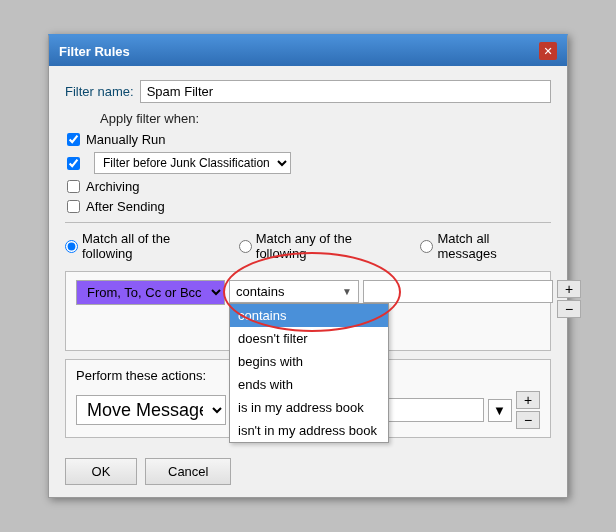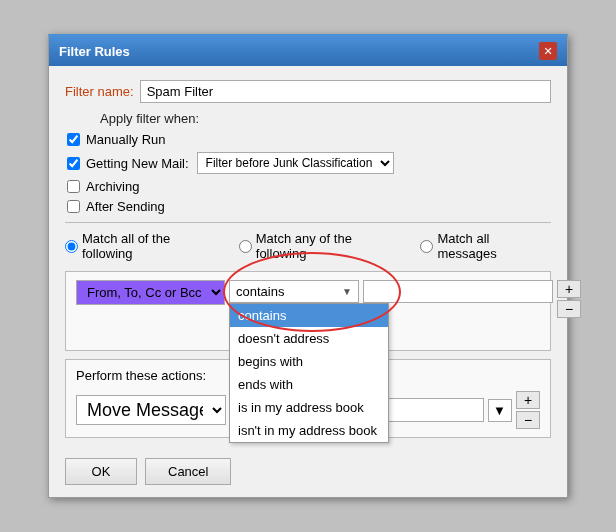--- a/index.html
+++ b/index.html
@@ -45,21 +45,21 @@
     }
     .content {
       padding: 14px 16px 10px 16px;
     }
     .row {
       display: flex;
       align-items: center;
       margin-bottom: 8px;
     }
     .label {
-      color: #c2410c;
+      color: #0c4a6e;
       white-space: nowrap;
     }
     .filter-name-input {
       flex: 1;
       margin-left: 6px;
       border: 1px solid #aaa;
       background: white;
       padding: 3px 6px;
       font-size: 13px;
     }
@@ -267,21 +267,20 @@
 
     <div class="section-label">Apply filter when:</div>
 
     <div class="checkbox-row">
       <input type="checkbox" checked="" style="">
       <span>Manually Run</span>
     </div>
 
     <div class="checkbox-row">
       <input type="checkbox" checked="" style="">
-      <span>Getting New Mail:</span>
       <select class="inline-select">
         <option>Filter before Junk Classification</option>
         <option>Filter after Junk Classification</option>
       </select>
     </div>
 
     <div class="checkbox-row">
       <input type="checkbox" style="">
       <span>Archiving</span>
     </div>
@@ -319,21 +318,21 @@
           <option>To</option>
         </select>
 
         <div class="dropdown-container" style="position:relative;">
           <div class="dropdown-btn">
             <span>contains</span>
             <span class="caret">▼</span>
           </div>
           <div class="dropdown-list">
             <div class="dropdown-item selected">contains</div>
-            <div class="dropdown-item">doesn't address</div>
+            <div class="dropdown-item">doesn't filter</div>
             <div class="dropdown-item">begins with</div>
             <div class="dropdown-item">ends with</div>
             <div class="dropdown-item">is in my address book</div>
             <div class="dropdown-item">isn't in my address book</div>
           </div>
 
           <div class="oval-highlight"></div>
         </div>
 
         <input class="value-input" type="text" value="" style="">

